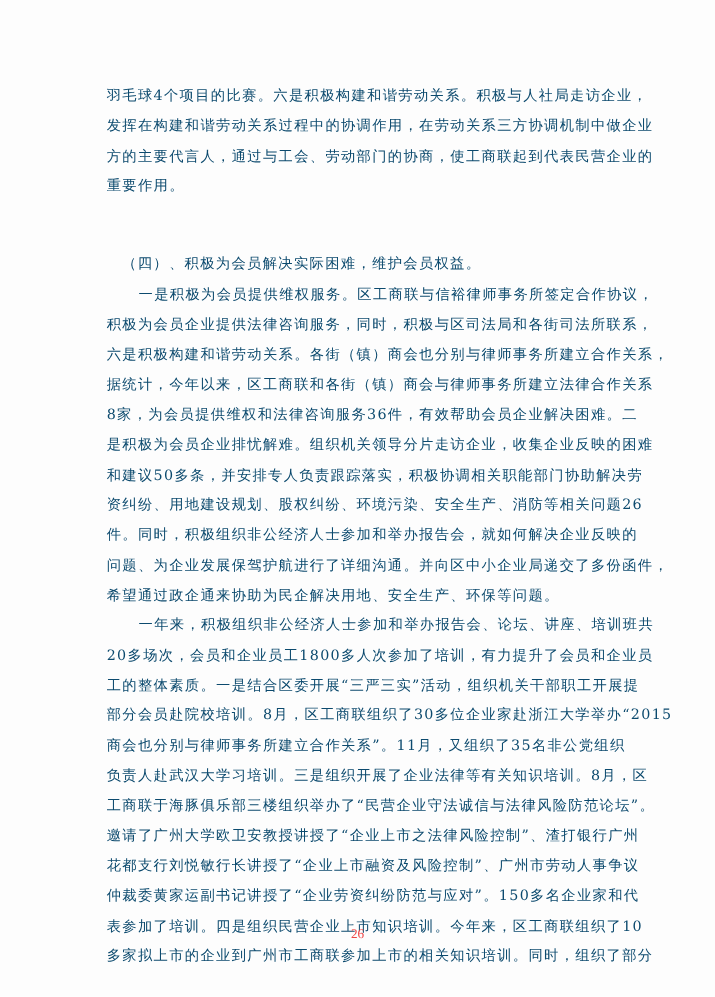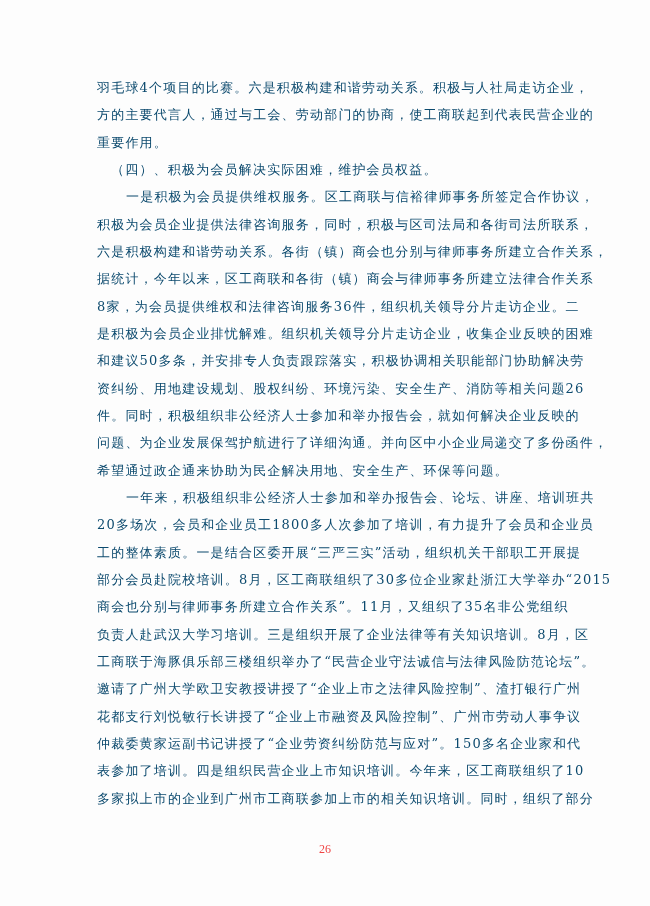--- a/index.html
+++ b/index.html
@@ -15,40 +15,41 @@
   .body-text {
     position: absolute; left: 97px; top: 74px; width: 458px;
   }
   .line {
     height: 27.33px; line-height: 27.33px; font-size: 13px;
     white-space: nowrap; letter-spacing: 1.2px; color: #0c4a6e;
     text-align: justify; text-align-last: justify;
   }
   .line.last { text-align-last: left; }
   .line.indent { padding-left: 29px; }
-  .line.heading { padding-left: 14px; text-align-last: left; }
+  .line.heading { padding-left: 14px; text-align-last: left; margin-top: 44px; }
   .page-number {
     position: absolute; left: 0; width: 650px; top: 842px; text-align: center;
     font-family: "Liberation Serif", serif; font-size: 12px; color: #ef4444;
   }
 </style>
 </head>
 <body>
 
 <div class="page">
   <div class="body-text">
     <div class="line">羽毛球4个项目的比赛。六是积极构建和谐劳动关系。积极与人社局走访企业，</div>
+    <div class="line">发挥在构建和谐劳动关系过程中的协调作用，在劳动关系三方协调机制中做企业</div>
     <div class="line">方的主要代言人，通过与工会、劳动部门的协商，使工商联起到代表民营企业的</div>
     <div class="line last">重要作用。</div>
     <div class="line heading">（四）、积极为会员解决实际困难，维护会员权益。</div>
     <div class="line indent">一是积极为会员提供维权服务。区工商联与信裕律师事务所签定合作协议，</div>
     <div class="line">积极为会员企业提供法律咨询服务，同时，积极与区司法局和各街司法所联系，</div>
     <div class="line">六是积极构建和谐劳动关系。各街（镇）商会也分别与律师事务所建立合作关系，</div>
     <div class="line">据统计，今年以来，区工商联和各街（镇）商会与律师事务所建立法律合作关系</div>
-    <div class="line">8家，为会员提供维权和法律咨询服务36件，组织机关领导分片走访企业。二</div>
+    <div class="line">8家，为会员提供维权和法律咨询服务36件，有效帮助会员企业解决困难。二</div>
     <div class="line">是积极为会员企业排忧解难。组织机关领导分片走访企业，收集企业反映的困难</div>
     <div class="line">和建议50多条，并安排专人负责跟踪落实，积极协调相关职能部门协助解决劳</div>
     <div class="line">资纠纷、用地建设规划、股权纠纷、环境污染、安全生产、消防等相关问题26</div>
     <div class="line">件。同时，积极组织非公经济人士参加和举办报告会，就如何解决企业反映的</div>
     <div class="line">问题、为企业发展保驾护航进行了详细沟通。并向区中小企业局递交了多份函件，</div>
     <div class="line last">希望通过政企通来协助为民企解决用地、安全生产、环保等问题。</div>
     <div class="line indent">一年来，积极组织非公经济人士参加和举办报告会、论坛、讲座、培训班共</div>
     <div class="line">20多场次，会员和企业员工1800多人次参加了培训，有力提升了会员和企业员</div>
     <div class="line">工的整体素质。一是结合区委开展“三严三实”活动，组织机关干部职工开展提</div>
     <div class="line">部分会员赴院校培训。8月，区工商联组织了30多位企业家赴浙江大学举办“2015</div>

